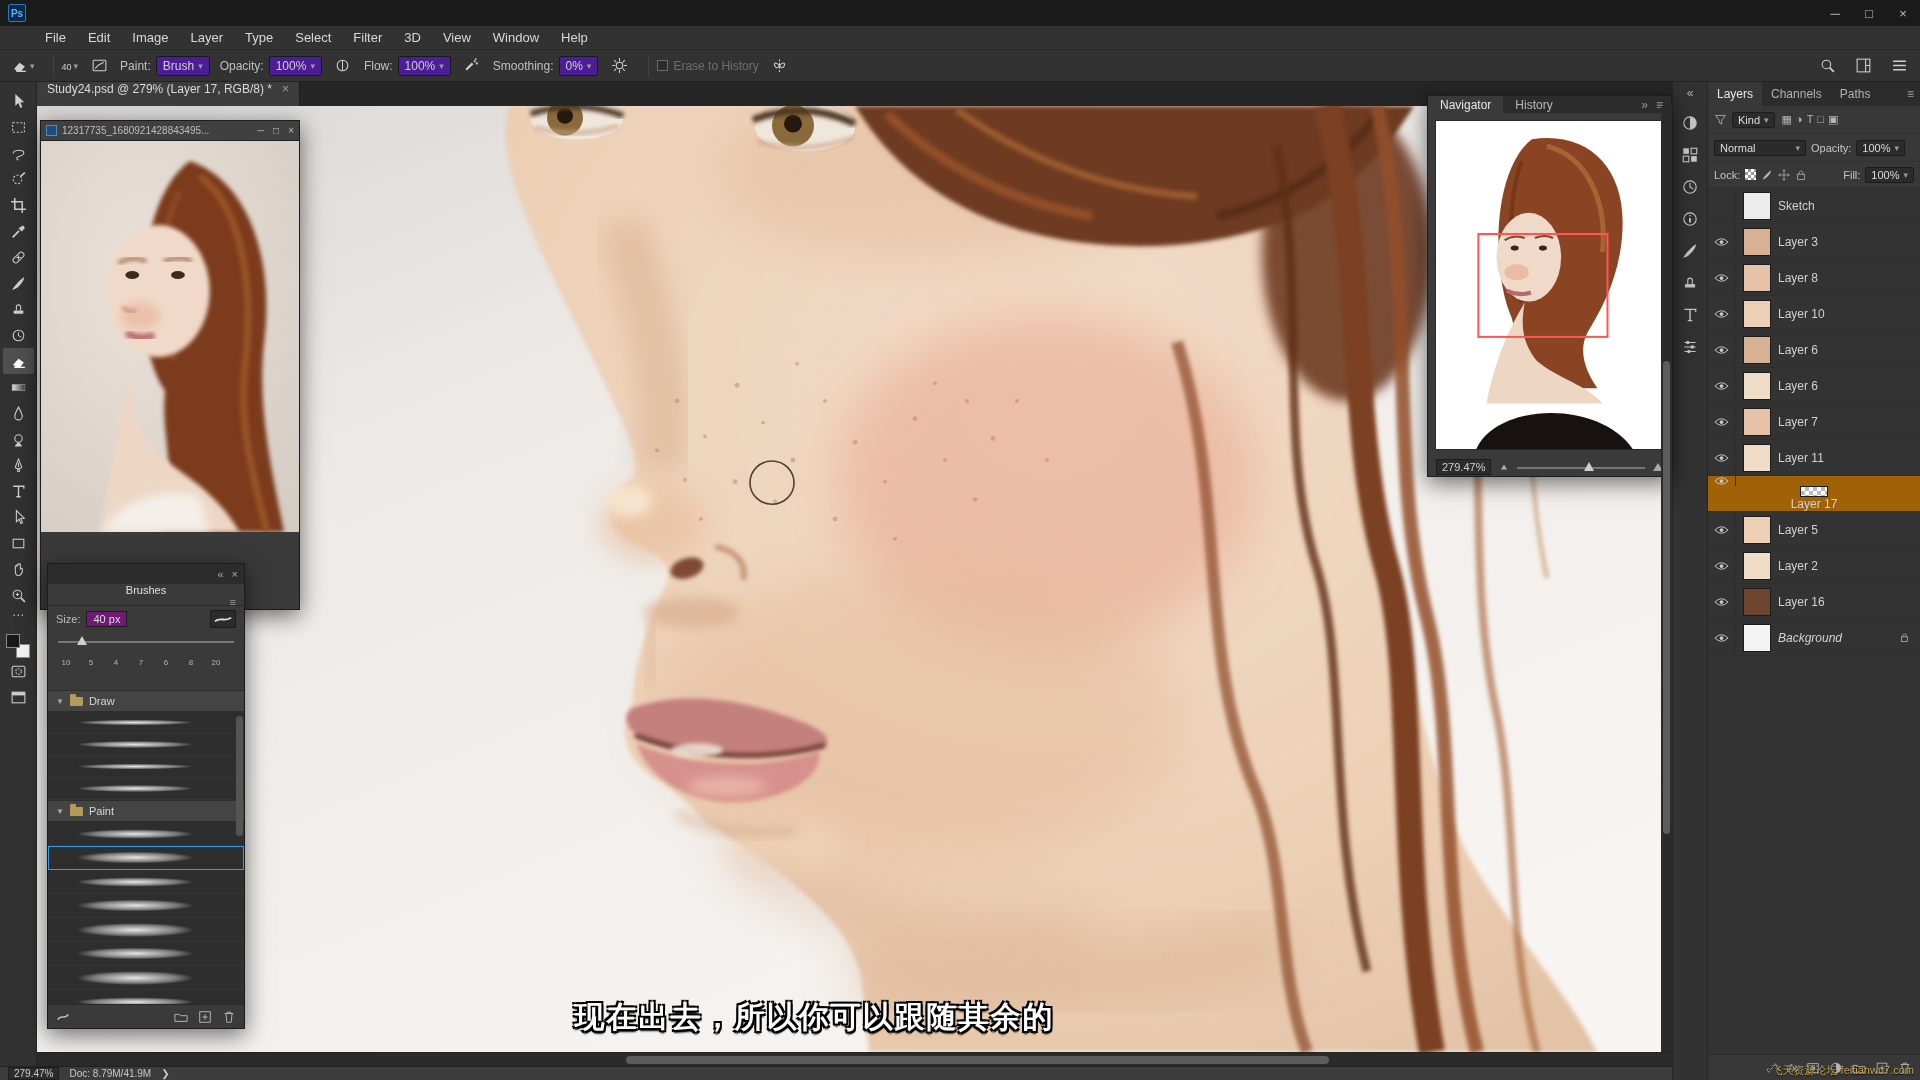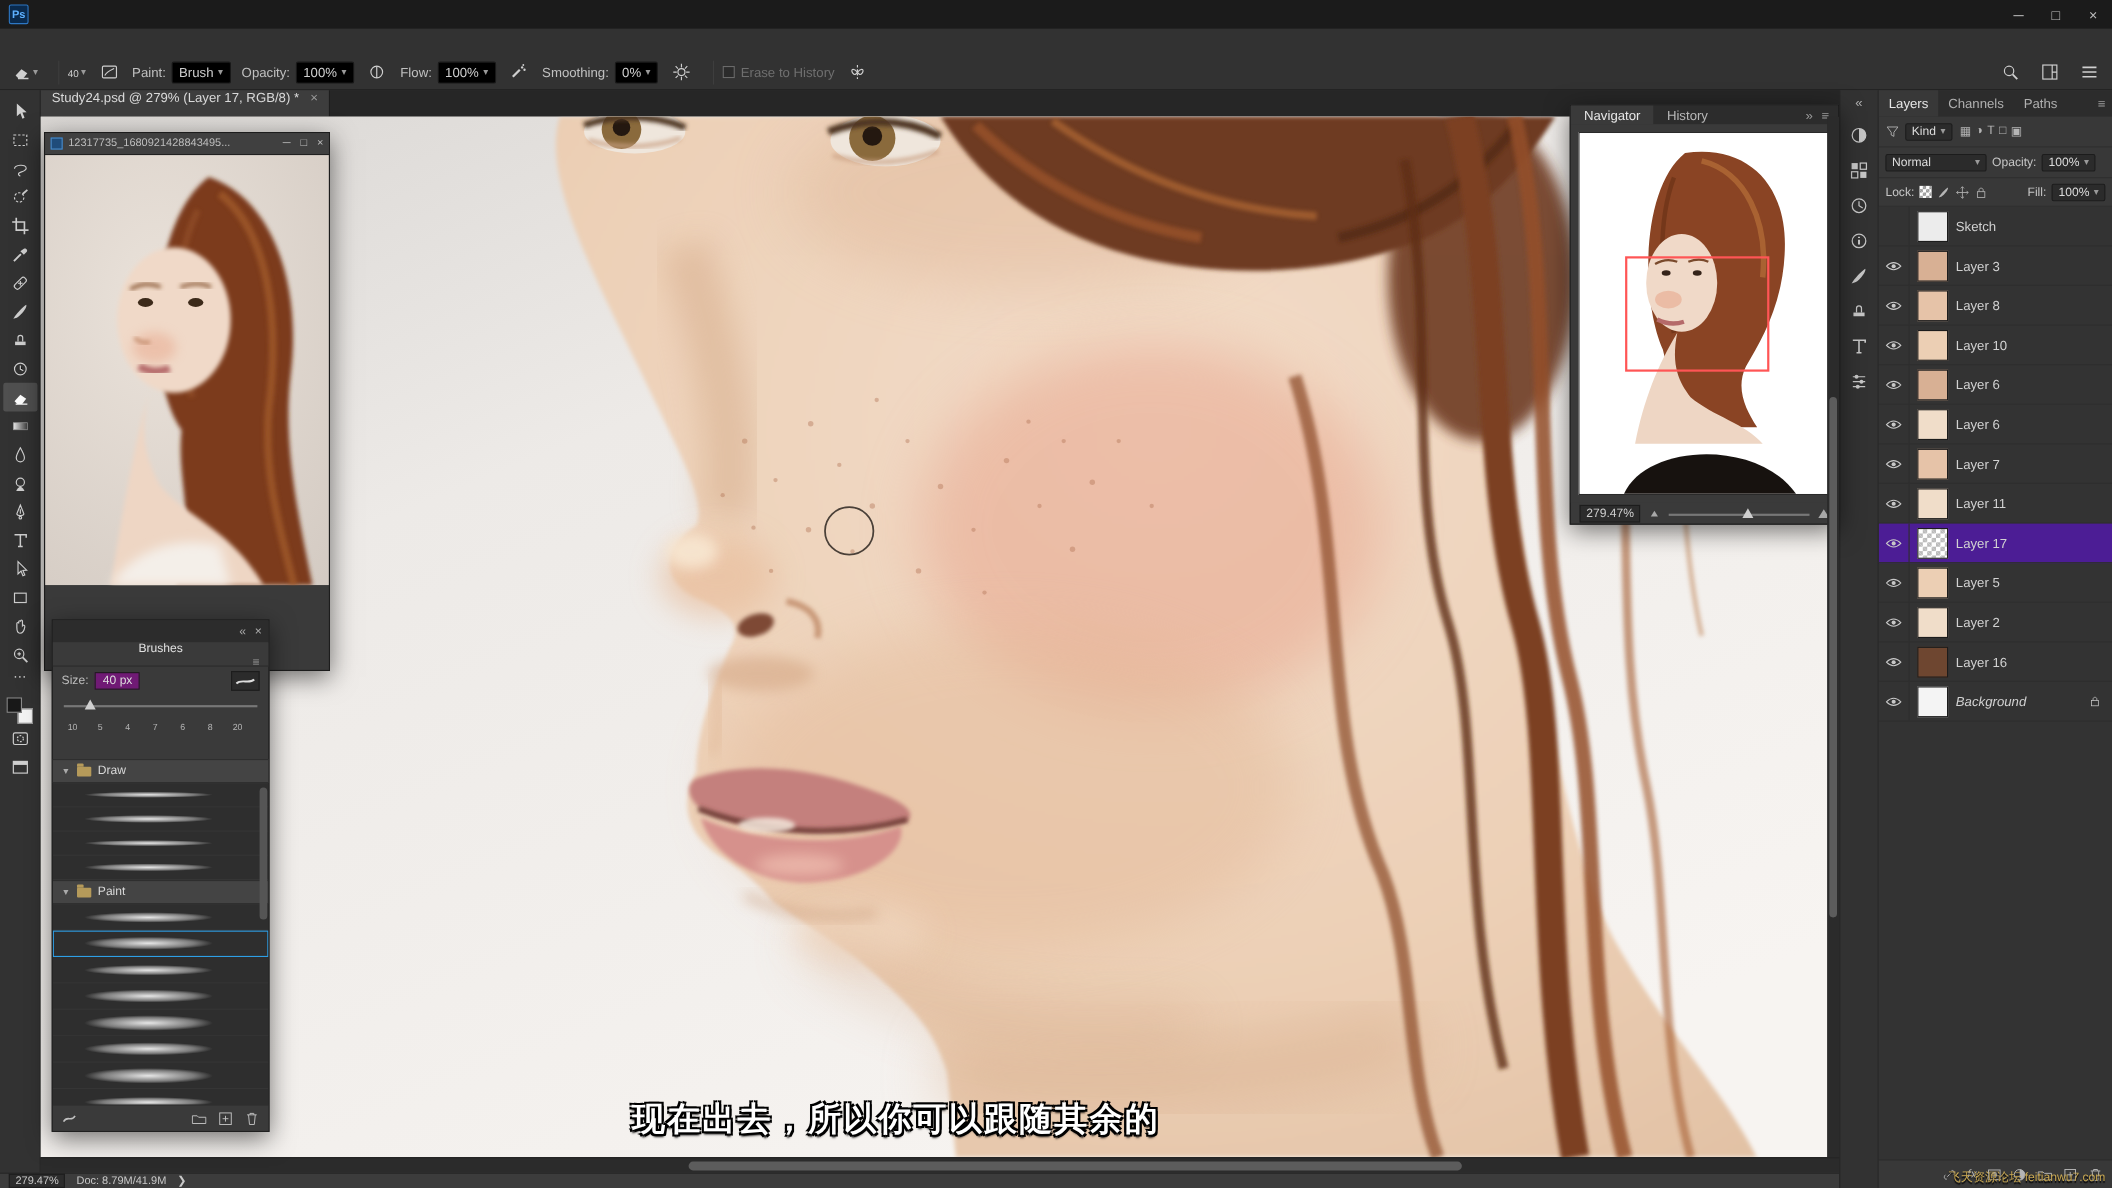--- a/index.html
+++ b/index.html
@@ -14,21 +14,21 @@
   .win-controls span { width:34px; height:26px; display:flex; align-items:center; justify-content:center; color:#bdbdbd; font-size:13px; cursor:default; }
 
   
   .menubar { position:absolute; left:0; top:26px; width:1920px; height:24px; background:#323232; display:flex; align-items:center; padding-left:34px; border-bottom:1px solid #262626; }
   .menubar span { padding:0 11px; font-size:13px; color:#d8d8d8; }
 
   
   .optionsbar { position:absolute; left:0; top:50px; width:1920px; height:32px; background:#323232; border-bottom:1px solid #222; display:flex; align-items:center; padding-left:8px; font-size:12px; color:#cfcfcf; }
   .opt-group { display:flex; align-items:center; margin-right:10px; }
   .opt-sep { width:1px; height:22px; background:#262626; border-right:1px solid #424242; margin:0 8px; }
-  .opt-dd { display:flex; align-items:center; gap:4px; background:#000000; border:1px solid #191919; padding:2px 6px; border-radius:2px; }
+  .opt-dd { display:flex; align-items:center; gap:4px; background:#4c1d95; border:1px solid #191919; padding:2px 6px; border-radius:2px; }
   .caret { font-size:9px; color:#9a9a9a; }
   .opt-label { margin-right:5px; color:#c0c0c0; }
   .tipdot { width:7px; height:7px; border-radius:50%; background:#e6e6e6; margin:0 auto; }
   .tipwrap { text-align:center; line-height:1; margin-right:2px; }
   .tipwrap .num { font-size:9px; color:#cfcfcf; }
   .opt-icon { width:22px; height:22px; display:flex; align-items:center; justify-content:center; }
   .opt-icon svg { width:17px; height:17px; }
   .disabled-label { color:#6f6f6f; }
   .chk { width:11px; height:11px; border:1px solid #6a6a6a; background:#2b2b2b; margin-right:5px; }
   .opt-right { margin-left:auto; display:flex; align-items:center; margin-right:10px; gap:14px; }
@@ -135,21 +135,21 @@
   .lp-row { height:28px; display:flex; align-items:center; padding:0 6px; gap:5px; border-bottom:1px solid #2f2f2f; color:#c6c6c6; font-size:11px; }
   .lp-dd { background:#2b2b2b; border:1px solid #1c1c1c; border-radius:2px; padding:1px 5px; display:flex; align-items:center; gap:4px; color:#ddd; }
   .kind-icons { display:flex; gap:4px; margin-left:2px; font-size:11px; color:#b5b5b5; }
   .lockrow { height:26px; }
   .lock-icons { display:flex; gap:5px; align-items:center; }
   .checker8 { width:11px; height:11px; background-color:#fff;
     background-image:linear-gradient(45deg,#999 25%,transparent 25%,transparent 75%,#999 75%),linear-gradient(45deg,#999 25%,transparent 25%,transparent 75%,#999 75%);
     background-size:6px 6px; background-position:0 0,3px 3px; }
   .lp-list { flex:1; background:#333333; overflow:hidden; }
   .lrow { height:36px; display:flex; align-items:center; border-bottom:1px solid #2e2e2e; }
-  .lrow.sel { background:#4c1d95; }
+  .lrow.sel { background:#a16207;flex-direction:column; }
   .leye { width:28px; align-self:stretch; display:flex; align-items:center; justify-content:center; border-right:1px solid #2e2e2e; }
   .leye svg { width:15px; height:10px; }
   .lthumb { width:28px; height:28px; border:1px solid #1c1c1c; margin:0 7px; background:#ddb9a0; }
   .t-white { background:#ececec; } .t-skin1 { background:#d8b094; } .t-skin2 { background:#e6c3a8; }
   .t-skin3 { background:#eccfb4; } .t-pale { background:#f0ddc9; } .t-dark { background:#6e4630; }
   .t-bgw { background:#f4f4f4; }
   .t-checker { background-color:#fff;
     background-image:linear-gradient(45deg,#bbb 25%,transparent 25%,transparent 75%,#bbb 75%),linear-gradient(45deg,#bbb 25%,transparent 25%,transparent 75%,#bbb 75%);
     background-size:8px 8px; background-position:0 0,4px 4px; }
   .lname { color:#d2d2d2; font-size:12px; white-space:nowrap; }
@@ -168,20 +168,33 @@
 
   <div class="titlebar">
     <div class="ps-badge">Ps</div>
     <div class="win-controls">
       <span>─</span>
       <span>□</span>
       <span>×</span>
     </div>
   </div>
 
+  <div class="menubar">
+    <span>File</span>
+    <span>Edit</span>
+    <span>Image</span>
+    <span>Layer</span>
+    <span>Type</span>
+    <span>Select</span>
+    <span>Filter</span>
+    <span>3D</span>
+    <span>View</span>
+    <span>Window</span>
+    <span>Help</span>
+  </div>
 
   <div class="optionsbar">
     <div class="opt-group">
       <span class="opt-icon">
         <svg viewBox="0 0 16 16">
             <path d="M3,11 L8,5.5 L13,9 L9.5,13.5 L5.5,13.5 Z" fill="#cfcfcf"></path>
             <path d="M5,13.5 H14" stroke="#cfcfcf" stroke-width="1.2"></path>
           </svg>
       </span>
       <span class="caret">▾</span>

